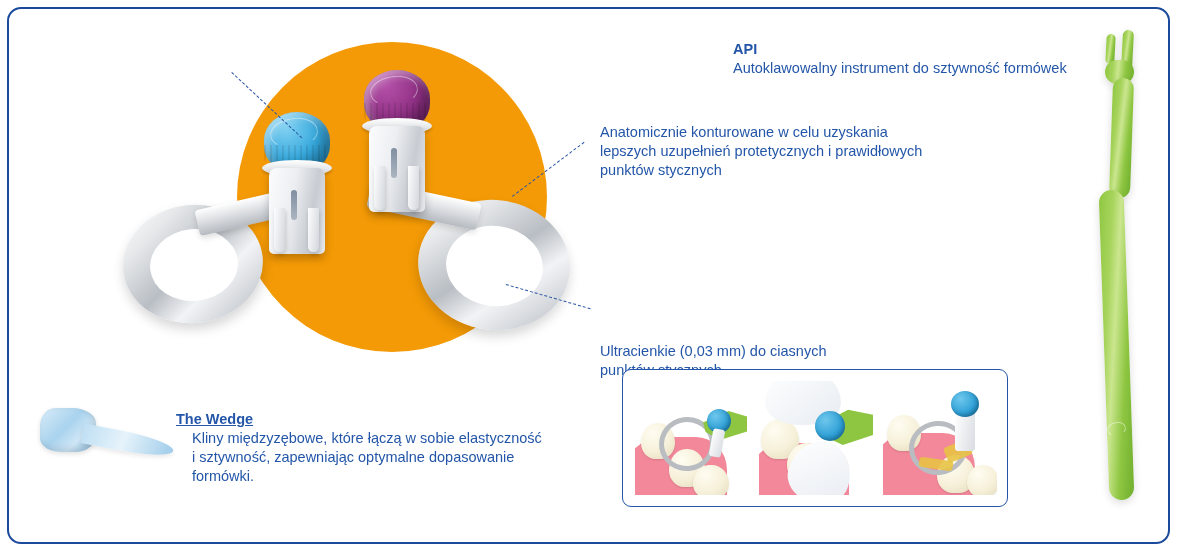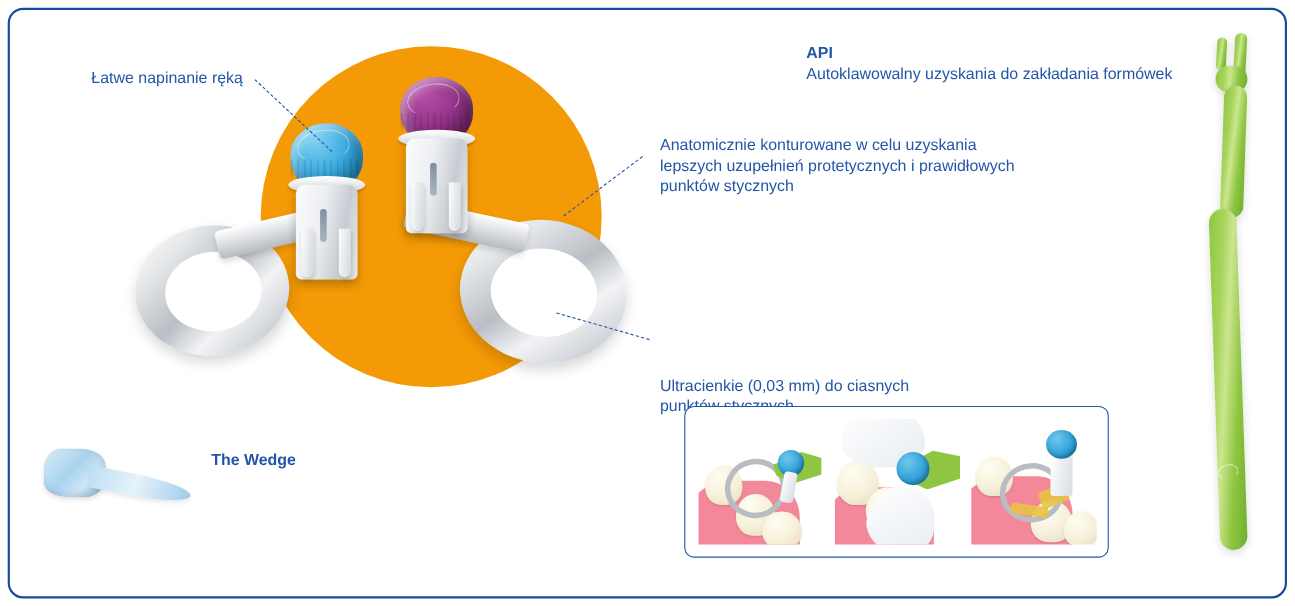--- a/index.html
+++ b/index.html
@@ -110,45 +110,47 @@
     <div class="body" style="left:11px;top:56px;"></div>
     <div class="prong" style="left:16px;top:96px;"></div>
     <div class="prong" style="left:50px;top:96px;"></div>
     <div class="slot" style="left:33px;top:78px;"></div>
   </div>
 
   <div class="leader" style="left:232px;top:72px;width:96px;transform:rotate(43deg);"></div>
   <div class="leader" style="left:512px;top:196px;width:90px;transform:rotate(-37deg);"></div>
   <div class="leader" style="left:506px;top:284px;width:88px;transform:rotate(16deg);"></div>
 
-  <div class="txt" style="left:83px;top:62px;">Łatwe napinanie ręką</div>
 
   <div class="txt" style="left:600px;top:123px;">Anatomicznie konturowane w celu uzyskania
 lepszych uzupełnień protetycznych i prawidłowych
 punktów stycznych</div>
 
   <div class="txt" style="left:600px;top:305px;margin-top:37px;">Ultracienkie (0,03 mm) do ciasnych
 punktów stycznych</div>
 
   <div class="txt bold" style="left:733px;top:40px;">API</div>
-  <div class="txt" style="left:733px;top:59px;">Autoklawowalny uzyskania do zakładania formówek</div>
+  <div class="txt" style="left:733px;top:59px;">Autoklawowalny instrument do sztywność formówek</div>
 
   <div id="api-tool">
 
     <div class="api-shaft" style="left:8px;top:4px;width:9px;height:30px;transform:rotate(3deg);"></div>
     <div class="api-shaft" style="left:24px;top:0px;width:11px;height:40px;transform:rotate(3deg);"></div>
     <div class="api-shaft" style="left:7px;top:30px;width:29px;height:24px;"></div>
 
     <div class="api-shaft" style="left:13px;top:48px;width:21px;height:120px;transform:rotate(2deg);"></div>
     <div class="api-shaft" style="left:6px;top:160px;width:25px;height:310px;transform:rotate(-2deg);border-radius:13px;"></div>
     <div style="position:absolute;left:9px;top:392px;width:17px;height:12px;border-radius:50%;
                 border:1.3px solid rgba(255,255,255,.5);border-bottom-color:transparent;transform:rotate(-12deg);"></div>
   </div>
 
-  <div class="txt bold" style="left:192px;top:410px;">The Wedge</div>
+  <div class="txt bold" style="left:176px;top:410px;text-decoration:underline;">The Wedge</div>
+  <div class="txt" style="left:192px;top:429px;">Kliny międzyzębowe, które łączą w sobie elastyczność
+i sztywność, zapewniając optymalne dopasowanie
+formówki.</div>
 
   <div id="wedge">
     <div style="position:absolute;left:2px;top:10px;width:56px;height:44px;
                 border-radius:28% 42% 34% 40%/40% 34% 42% 30%;
                 background:linear-gradient(135deg,#d9ecf8 0%,#a9d3ee 45%,#cfe6f6 70%,#8fc4e6 100%);
                 box-shadow:inset -3px -3px 7px rgba(0,0,0,.12),0 2px 5px rgba(0,0,0,.12);"></div>
     <div style="position:absolute;left:44px;top:34px;width:92px;height:20px;
                 border-radius:0 60% 60% 0/0 50% 50% 0;
                 background:linear-gradient(100deg,#bfdff3 0%,#e6f3fb 45%,#9ecbe9 100%);
                 transform:rotate(11deg);box-shadow:0 2px 5px rgba(0,0,0,.10);"></div>

